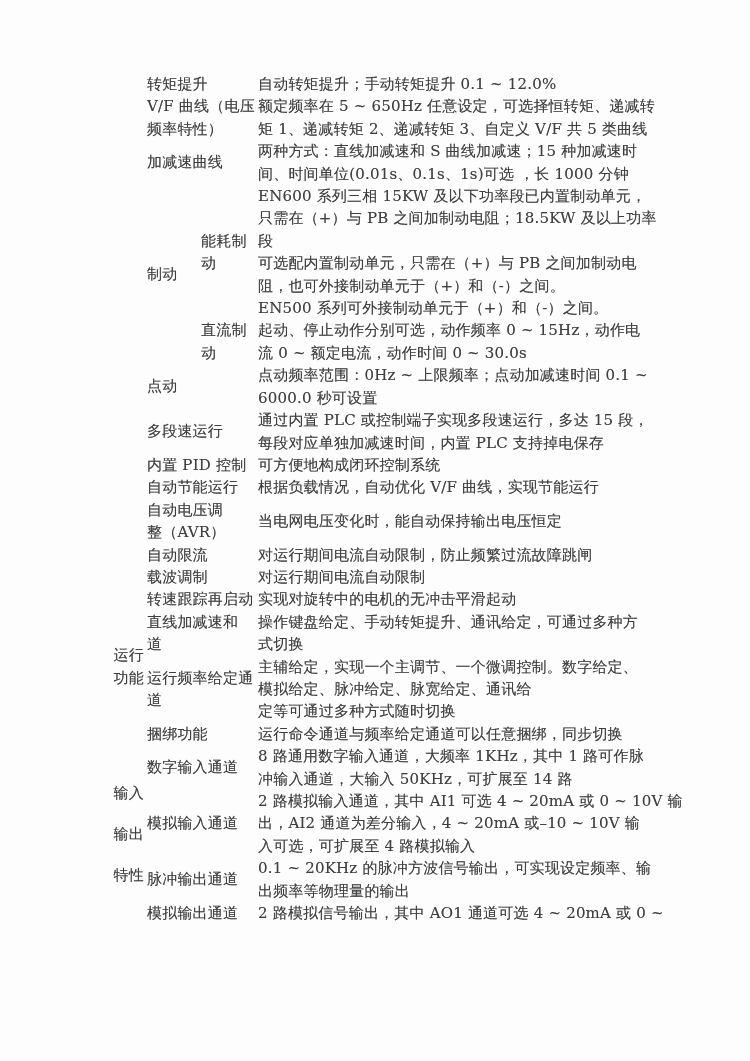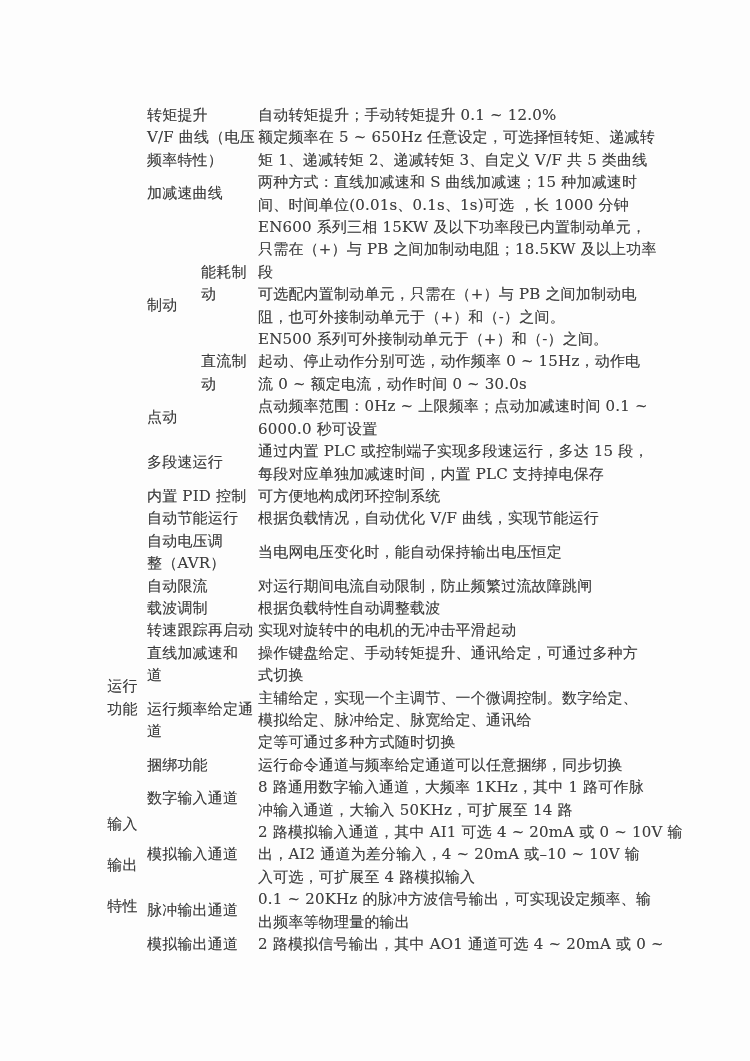--- a/index.html
+++ b/index.html
@@ -9,39 +9,39 @@
     position: relative;
     font-family: "DejaVu Serif", "Liberation Serif", serif;
   }
   .page {
     position: absolute; left: 0; top: 0;
     width: 750px; height: 1061px;
     background: #fdfdfd;
     overflow: hidden;
   }
   .spec-table {
-    position: absolute; left: 100px; top: 104px;
+    position: absolute; left: 100px; top: 73px;
     border-collapse: collapse;
     table-layout: fixed;
     font-size: 15px;
     line-height: 22.4px;
     color: #3f3f3f;
     text-shadow: 0 0 0.6px rgba(70,70,70,0.5);
   }
   .c-cat  { width: 44px; }
   .c-feat { width: 57px; }
   .c-sub  { width: 56px; }
   .c-desc { width: 435px; }
   td {
     padding: 0;
     vertical-align: middle;
     white-space: pre-line;
     letter-spacing: 0.2px;
   }
-  td.cat  { padding-left: 1px; text-align: center; }
+  td.cat  { padding-left: 1px; text-align: right; }
   td.cat-io { line-height: 41px; }
   td.feat { padding-left: 3px; }
   td.sub  { padding-left: 0; }
   td.desc { padding-left: 1px; margin-left: 14px; }
 </style>
 </head>
 <body>
 
 <div class="page">
   <table class="spec-table">
@@ -107,21 +107,21 @@
         <td class="feat" colspan="2">自动电压调
 整（AVR）</td>
         <td class="desc">当电网电压变化时，能自动保持输出电压恒定</td>
       </tr>
       <tr>
         <td class="feat" colspan="2">自动限流</td>
         <td class="desc">对运行期间电流自动限制，防止频繁过流故障跳闸</td>
       </tr>
       <tr>
         <td class="feat" colspan="2">载波调制</td>
-        <td class="desc">根据负载特性自动调整载波</td>
+        <td class="desc">对运行期间电流自动限制</td>
       </tr>
       <tr>
         <td class="cat" rowspan="4">运行
 功能</td>
         <td class="feat" colspan="2">转速跟踪再启动</td>
         <td class="desc">实现对旋转中的电机的无冲击平滑起动</td>
       </tr>
       <tr>
         <td class="feat" colspan="2">直线加减速和
 道</td>

